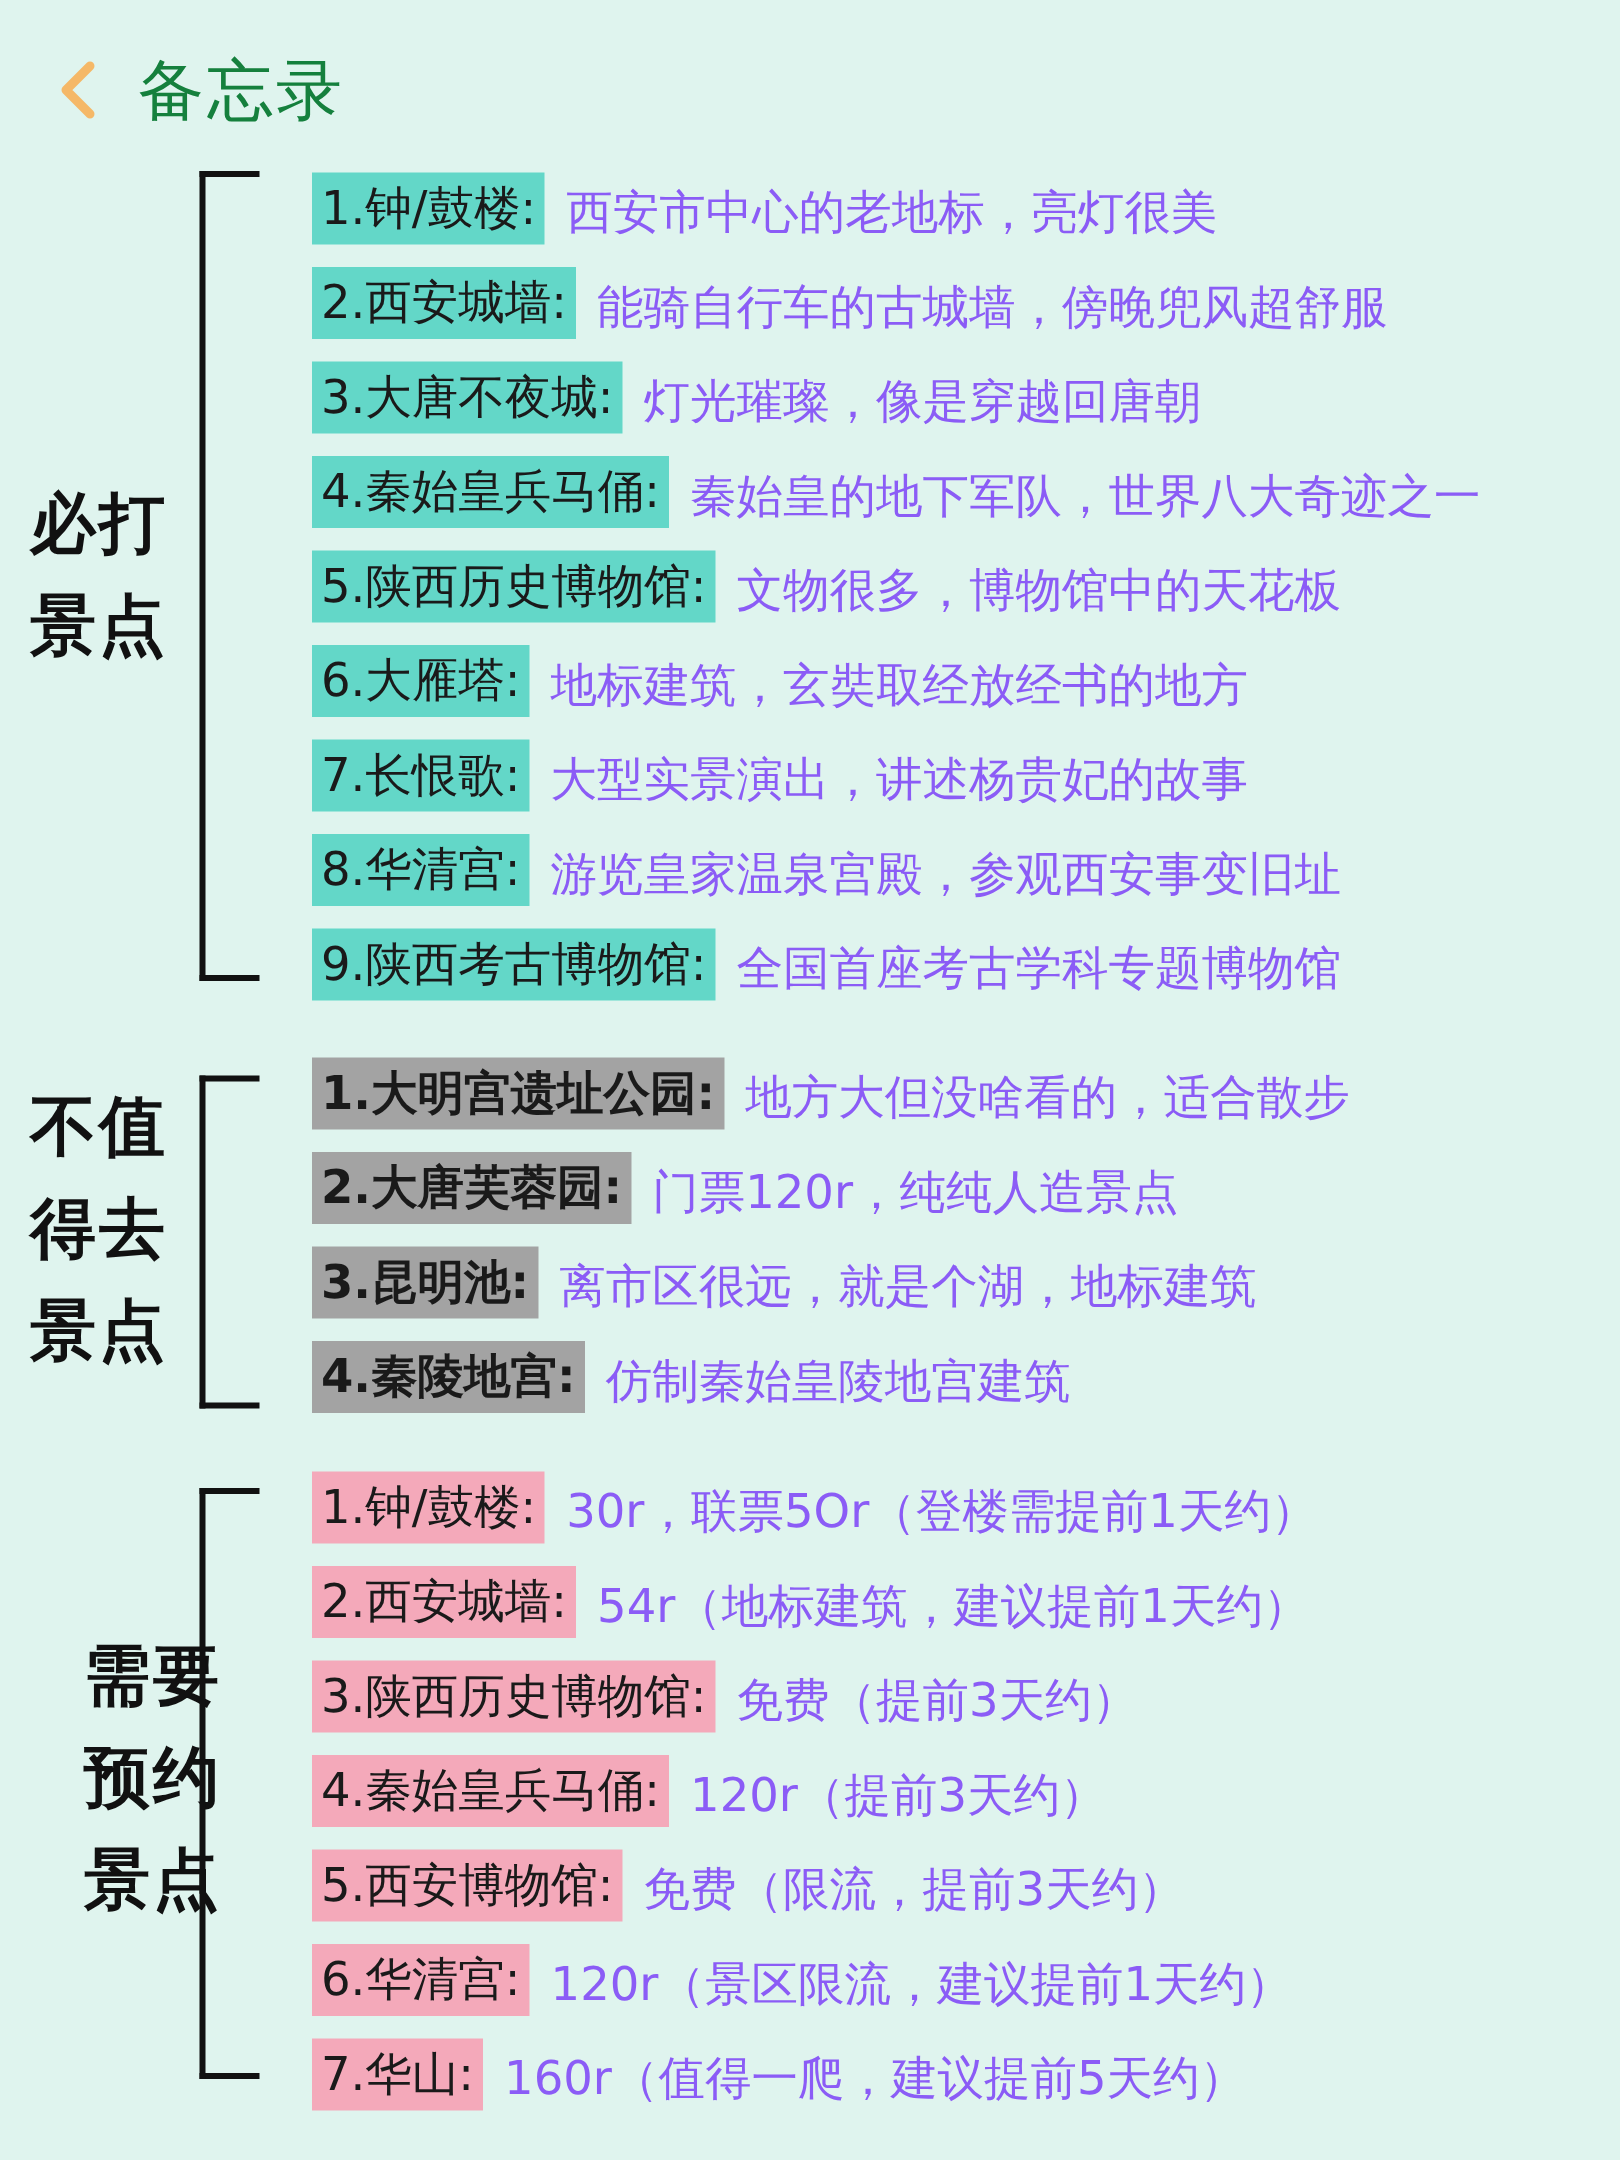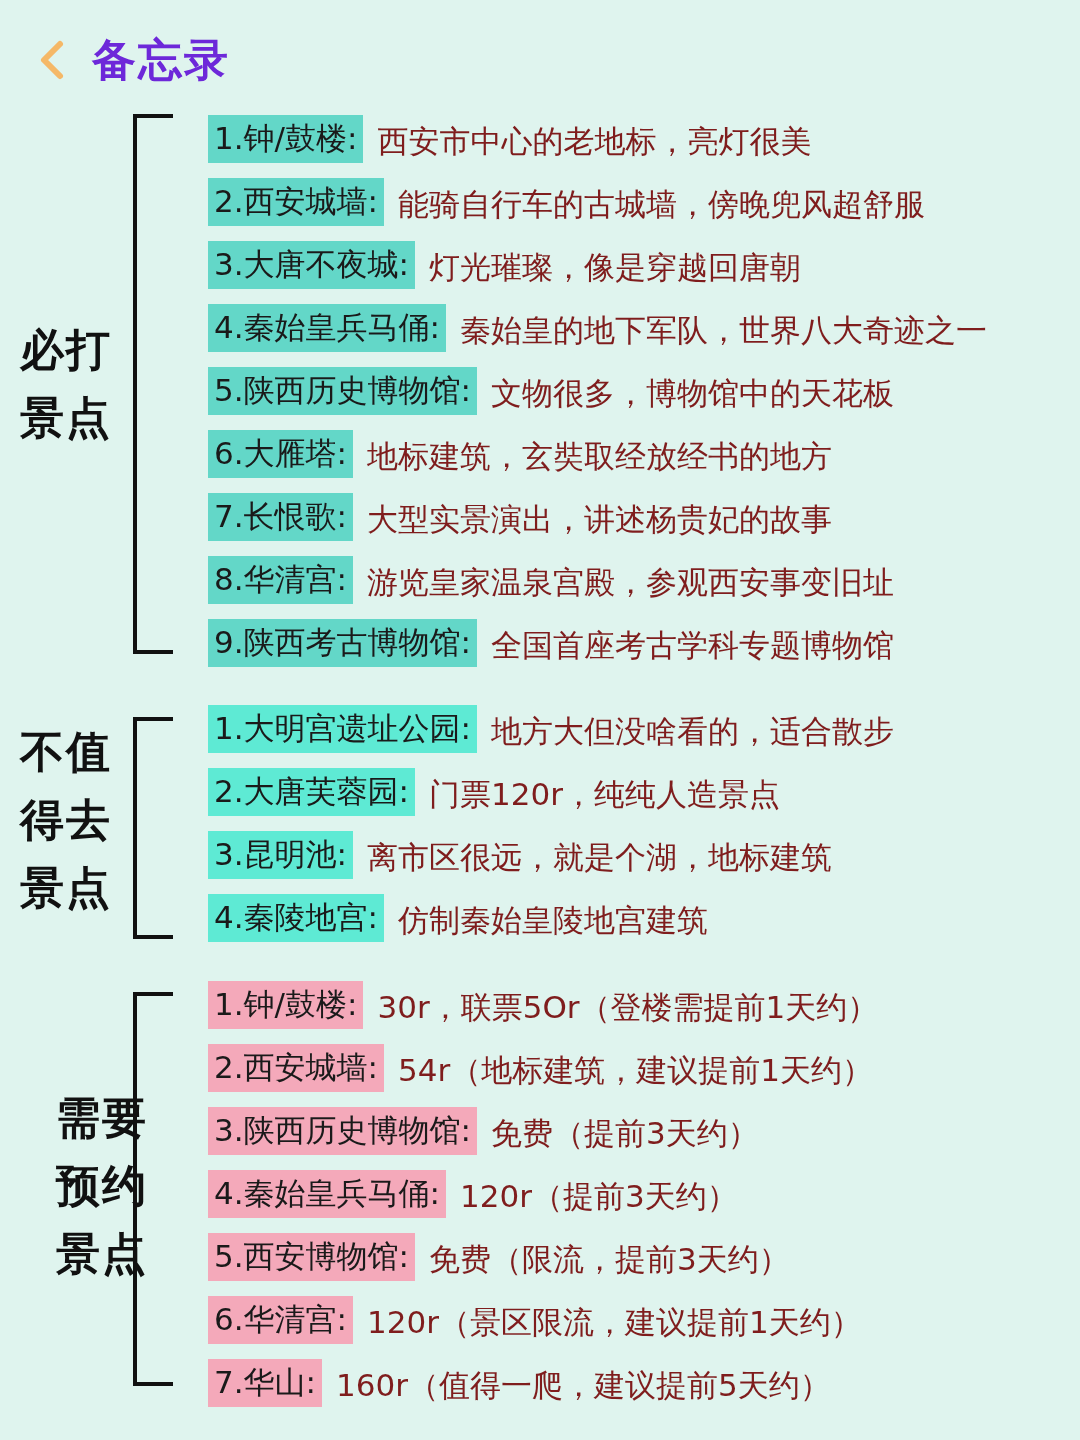--- a/index.html
+++ b/index.html
@@ -8,43 +8,43 @@
     background:#dff4ee;
     font-family:"DejaVu Sans","Liberation Sans",sans-serif;
     color:#1a1a1a;
     position:relative;
   }
   .header {
     position:absolute; left:36px; top:30px; height:60px;
     display:flex; align-items:center; gap:22px;
   }
   .back-icon { width:34px; height:50px; display:flex; align-items:center; cursor:pointer; }
-  .header-title { font-size:44px; font-weight:bold; color:#6d28d9; letter-spacing:2px;text-align:center; }
+  .header-title { font-size:44px; font-weight:normal; color:#15803d; letter-spacing:2px;text-align:center; }
 
   .section { position:absolute; left:0; width:1080px; }
   .section-label {
     position:absolute; left:20px; width:100px;
     font-size:44px; font-weight:bold; line-height:68px; color:#111;
     letter-spacing:2px;
   }
   .bracket {
     position:absolute; left:133px; width:40px;
     border-left:4px solid #111; border-top:4px solid #111; border-bottom:4px solid #111;
     box-sizing:border-box;
   }
   .items { position:absolute; left:208px; }
   .item {
     height:63px; display:flex; align-items:flex-end; white-space:nowrap;
     font-size:31px;
   }
   .tag { padding:3px 6px 3px 6px; margin-right:14px; }
   .tag.teal { background:#63d7c8; }
-  .tag.lime { background:#5eead4; }
+  .tag.lime { background:#a3a3a3;font-weight:bold; }
   .tag.pink { background:#f4a9ba; }
-  .desc { color:#7f1d1d; }
+  .desc { color:#8b5cf6; }
 </style>
 </head>
 <body>
 
 <div class="header">
   <span class="back-icon">
     <svg width="30" height="44" viewBox="0 0 30 44">
         <polyline points="24,6 8,22 24,38" fill="none" stroke="#f5b867" stroke-width="6" stroke-linecap="round" stroke-linejoin="round"></polyline>
       </svg>
   </span>

